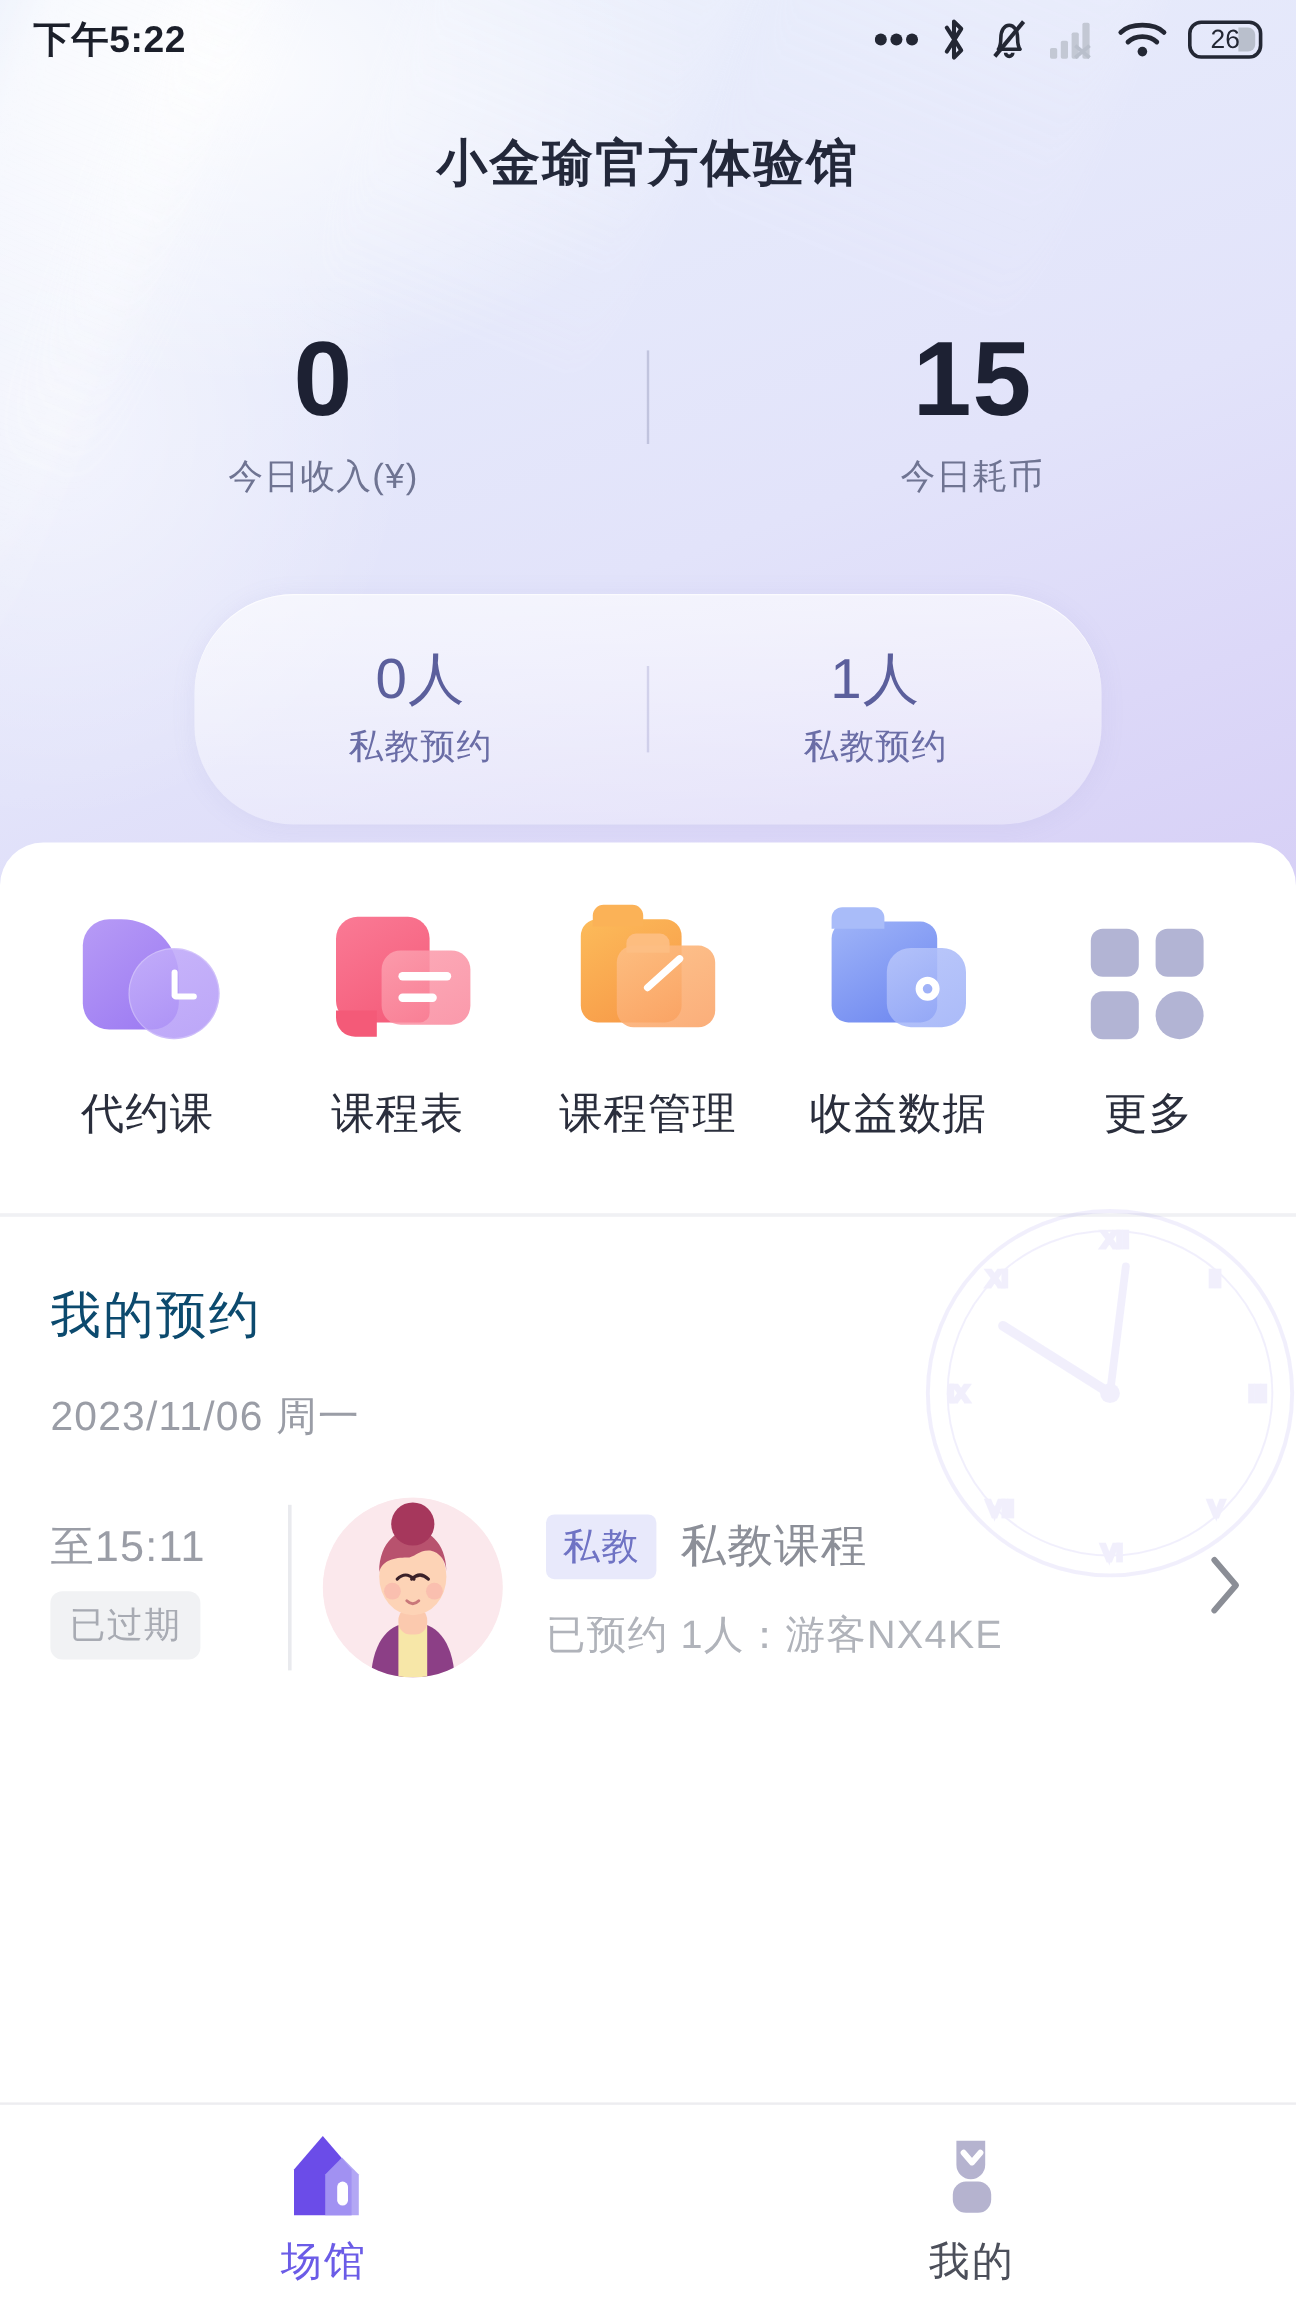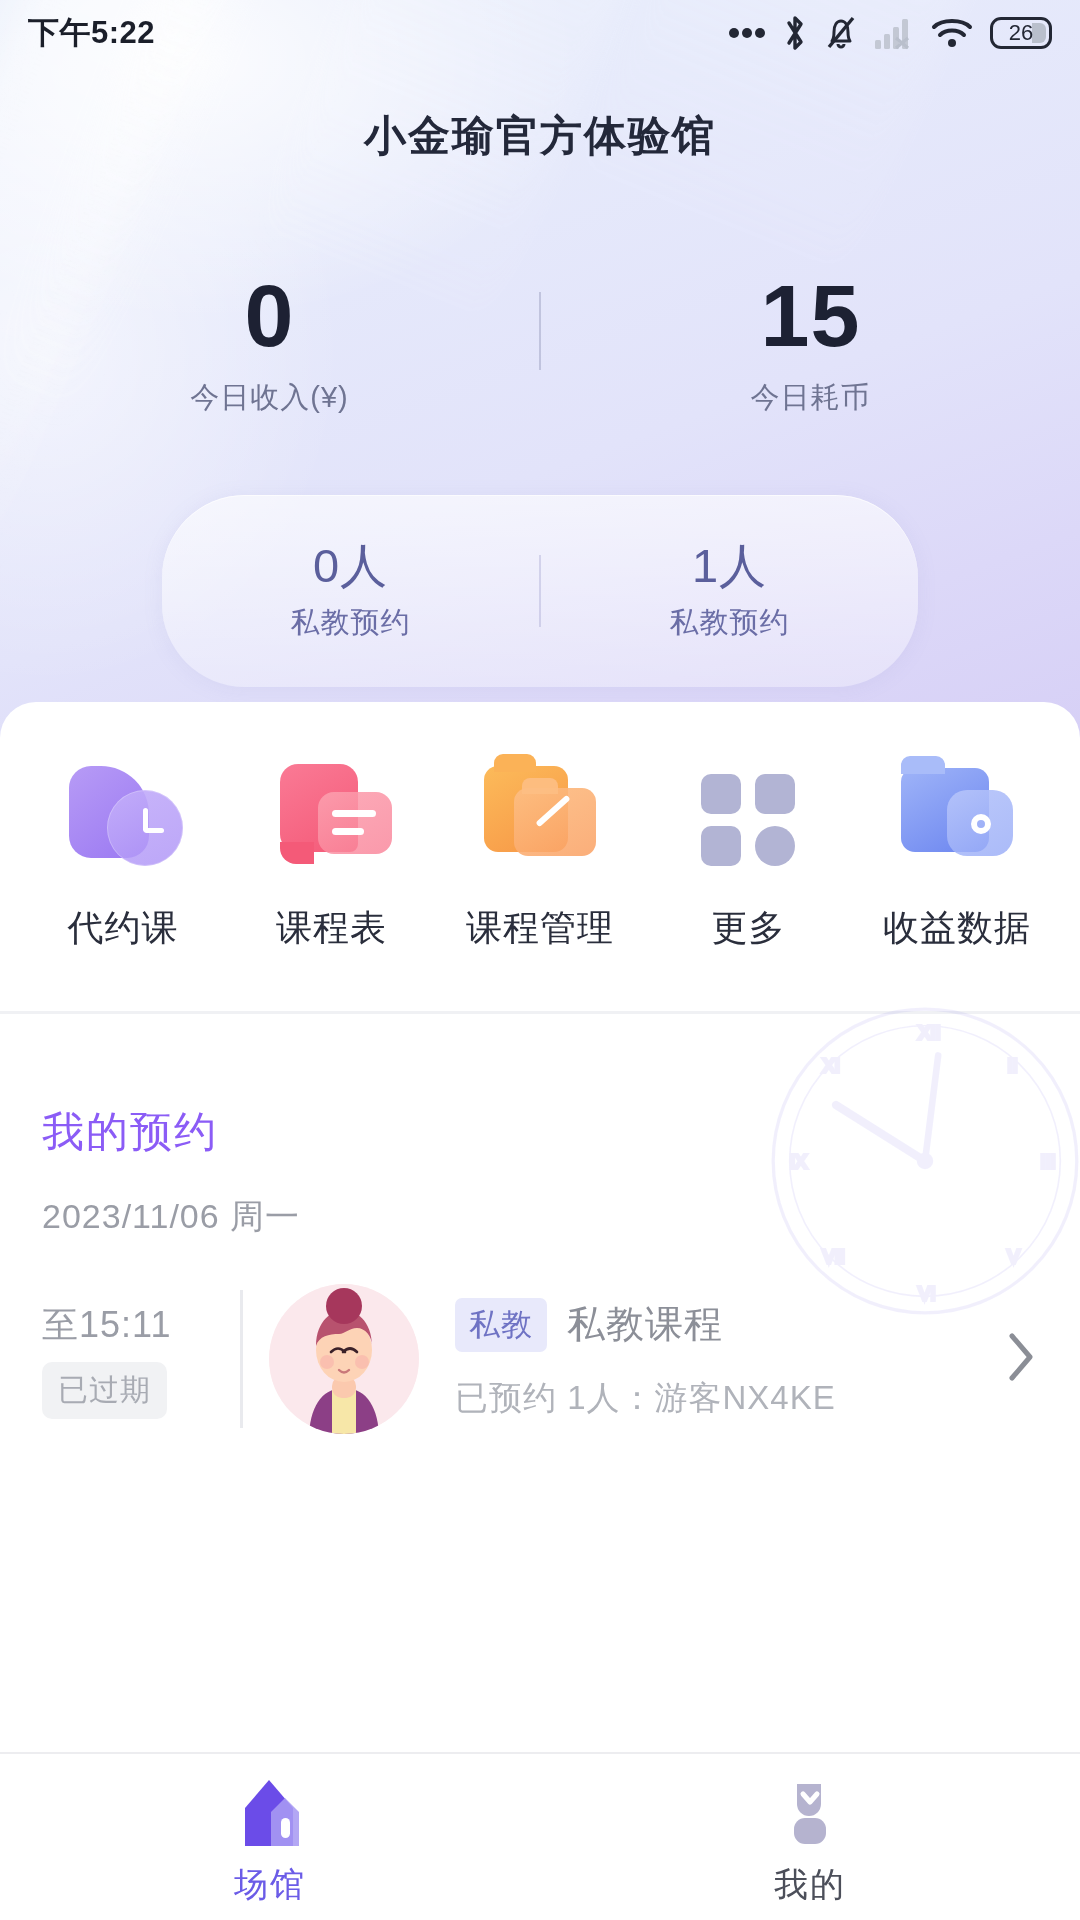--- a/index.html
+++ b/index.html
@@ -143,21 +143,21 @@
   .i5 .q4{ left:66px; top:66px; width:40px; height:40px; border-radius:50%;}
 
   .divider{ height:3px; background:#f0f1f4; margin-top:58px; }
 
   
   .bookings{ position:relative; padding:54px 42px 0; }
   .watermark{
     position:absolute; right:-10px; top:-18px; width:330px; height:330px;
     opacity:.09; pointer-events:none;
   }
-  .bk-title{ font-size:42px; color:#8b5cf6; letter-spacing:2px;margin-top:36px;}
+  .bk-title{ font-size:42px; color:#0c4a6e; letter-spacing:2px;}
   .bk-date{ font-size:34px; color:#9a9da6; margin-top:34px; letter-spacing:1px;}
 
   .row{ display:flex; align-items:center; margin-top:44px; }
   .row-time{ width:198px; flex:none; }
   .row-time .t1{ font-size:45px; color:#9a9da6; letter-spacing:1px; line-height:1.15;}
   .row-time .t2{ font-size:36px; color:#9a9da6; letter-spacing:1px; margin-top:2px;}
   .row-time .badge{
     display:inline-block; margin-top:12px; padding:8px 16px; border-radius:10px;
     background:#f1f2f4; color:#a8abb3; font-size:30px; letter-spacing:1px;
   }
@@ -294,36 +294,36 @@
     <div class="sc">
       <div class="ico">
         <div class="i3-f"></div>
           <div class="i3-f2"></div>
           <i class="i3-pen"></i>
       </div>
       <div class="cap">课程管理</div>
     </div>
 
     <div class="sc">
+      <div class="ico">
+        <div class="i4-f"></div>
+          <div class="i4-c"></div>
+          <i class="i4-r"></i>
+      </div>
+      <div class="cap">收益数据</div>
+    </div>
+
+    <div class="sc">
       <div class="ico i5">
         <i class="q1"></i>
           <i class="q2"></i>
           <i class="q3"></i>
           <i class="q4"></i>
       </div>
       <div class="cap">更多</div>
-    </div>
-
-    <div class="sc">
-      <div class="ico">
-        <div class="i4-f"></div>
-          <div class="i4-c"></div>
-          <i class="i4-r"></i>
-      </div>
-      <div class="cap">收益数据</div>
     </div>
 
   </div>
 
   <div class="divider"></div>
 
   <div class="bookings">
 
     <svg class="watermark" viewBox="0 0 200 200">
       <circle cx="100" cy="100" r="92" fill="none" stroke="#6b5ce7" stroke-width="2"></circle>

